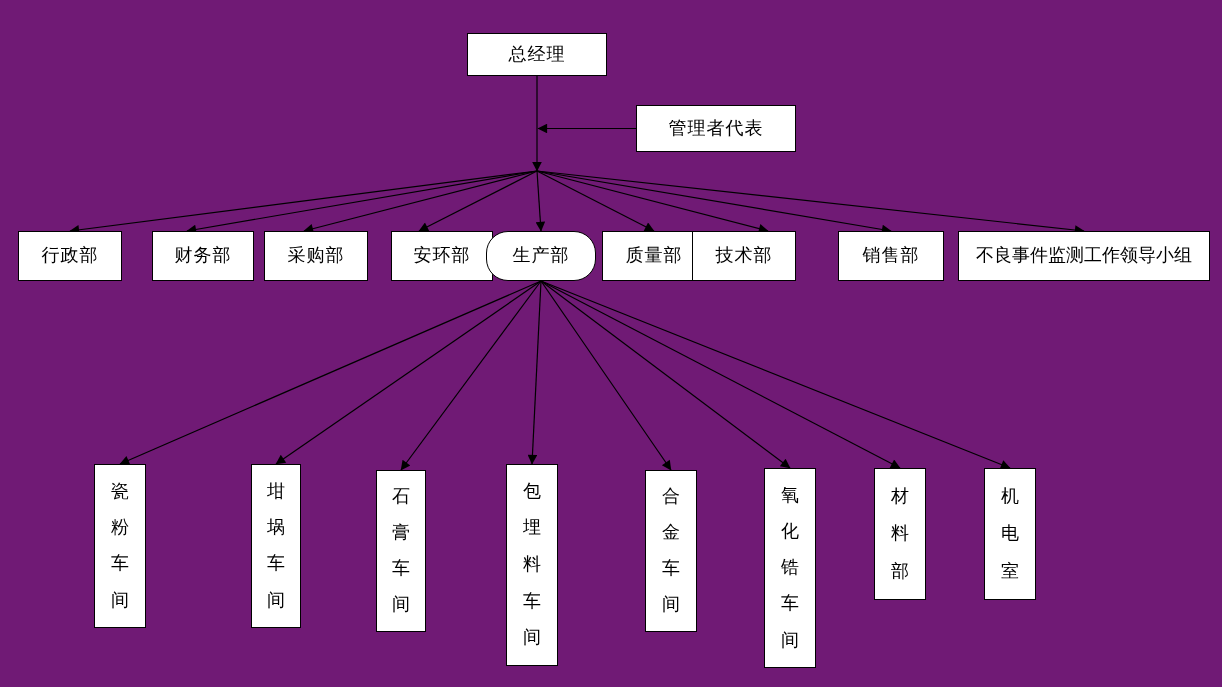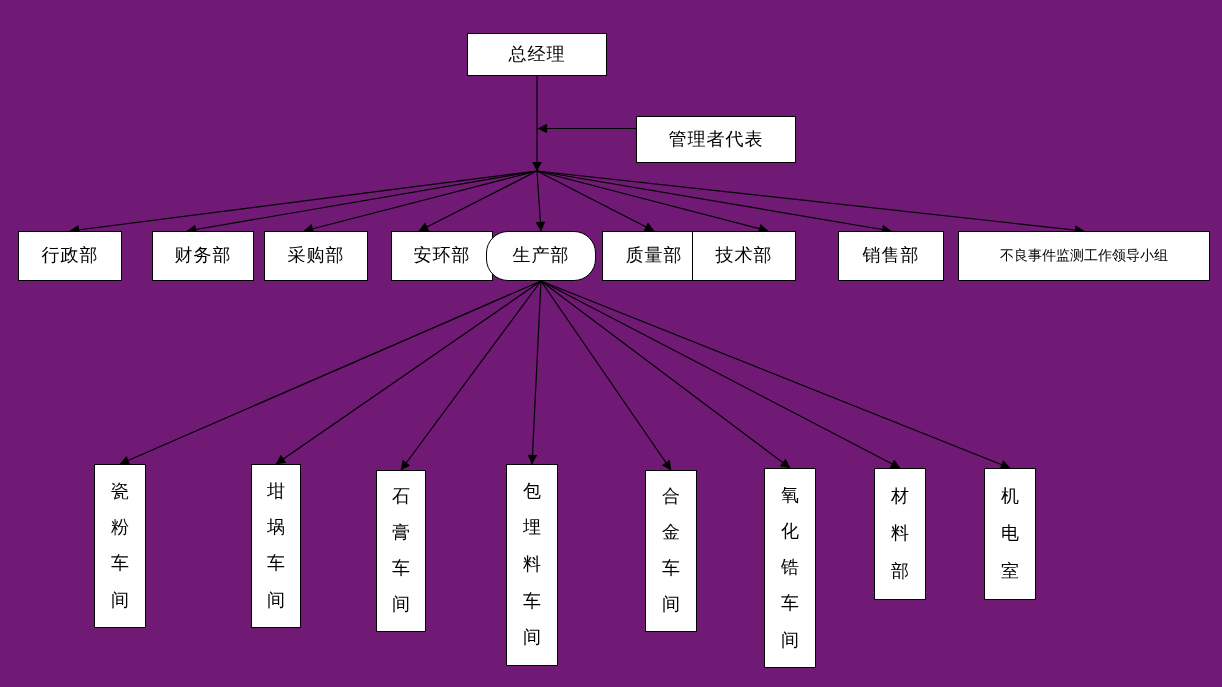--- a/index.html
+++ b/index.html
@@ -19,21 +19,21 @@
     background:#fff;
     display:flex;
     align-items:center;
     justify-content:center;
     font-size:18px;
     letter-spacing:1px;
     text-align:center;
     line-height:1.1;
   }
   .l2{top:231px;height:50px;}
-  .l2.long{letter-spacing:0;font-size:14px;padding:0 2px;}
+  .l2.long{letter-spacing:0;font-size:18px;padding:0 2px;}
   .l3 .vtext{
     display:flex;
     flex-direction:column;
     justify-content:space-evenly;
     align-items:center;
     width:100%;height:100%;
     letter-spacing:0;
   }
   .vchar{display:block;}
 </style>
@@ -62,21 +62,21 @@
       <line x1="541" y1="281" x2="276" y2="464" stroke="#000000" stroke-width="1.2" marker-end="url(#arrowhead)"></line>
       <line x1="541" y1="281" x2="401" y2="470" stroke="#000000" stroke-width="1.2" marker-end="url(#arrowhead)"></line>
       <line x1="541" y1="281" x2="532" y2="464" stroke="#000000" stroke-width="1.2" marker-end="url(#arrowhead)"></line>
       <line x1="541" y1="281" x2="671" y2="470" stroke="#000000" stroke-width="1.2" marker-end="url(#arrowhead)"></line>
       <line x1="541" y1="281" x2="790" y2="468" stroke="#000000" stroke-width="1.2" marker-end="url(#arrowhead)"></line>
       <line x1="541" y1="281" x2="900" y2="468" stroke="#000000" stroke-width="1.2" marker-end="url(#arrowhead)"></line>
       <line x1="541" y1="281" x2="1010" y2="468" stroke="#000000" stroke-width="1.2" marker-end="url(#arrowhead)"></line>
     </svg>
 
   <div class="box l1" style="left:467px;top:33px;width:140px;height:43px;">总经理</div>
-  <div class="box l1" style="left:636px;top:105px;width:160px;height:47px;margin-top:11px;">管理者代表</div>
+  <div class="box l1" style="left:636px;top:105px;width:160px;height:47px;">管理者代表</div>
 
   <div class="box l2 l2node" style="left:18px;width:104px;">行政部</div>
   <div class="box l2 l2node" style="left:152px;width:102px;">财务部</div>
   <div class="box l2 l2node" style="left:252px;width:104px;margin-left:12px;">采购部</div>
   <div class="box l2 l2node" style="left:348px;width:102px;margin-left:43px;">安环部</div>
   <div class="box l2 l2node" style="left:486px;width:110px;border-radius:22px;">生产部</div>
   <div class="box l2 l2node" style="left:602px;width:104px;">质量部</div>
   <div class="box l2 l2node" style="left:692px;width:104px;">技术部</div>
   <div class="box l2 l2node" style="left:838px;width:106px;">销售部</div>
   <div class="box l2 l2node long" style="left:958px;width:252px;">不良事件监测工作领导小组</div>

